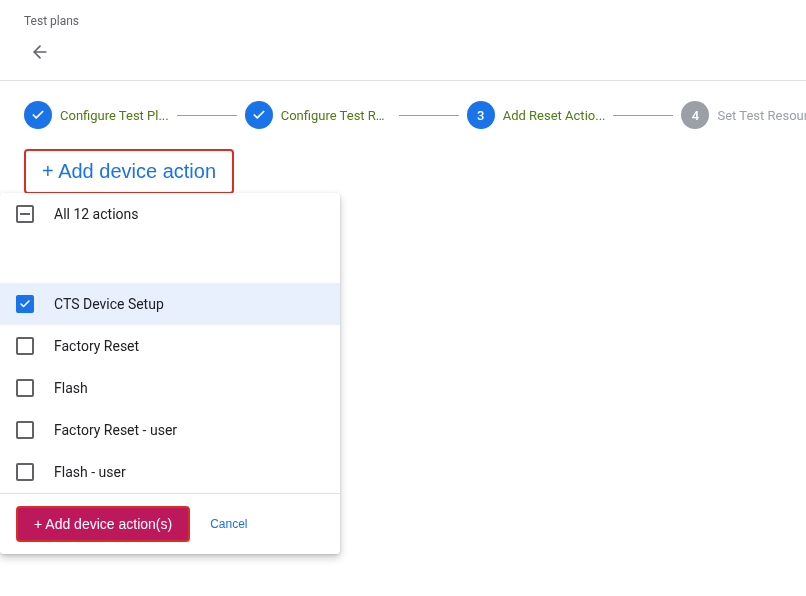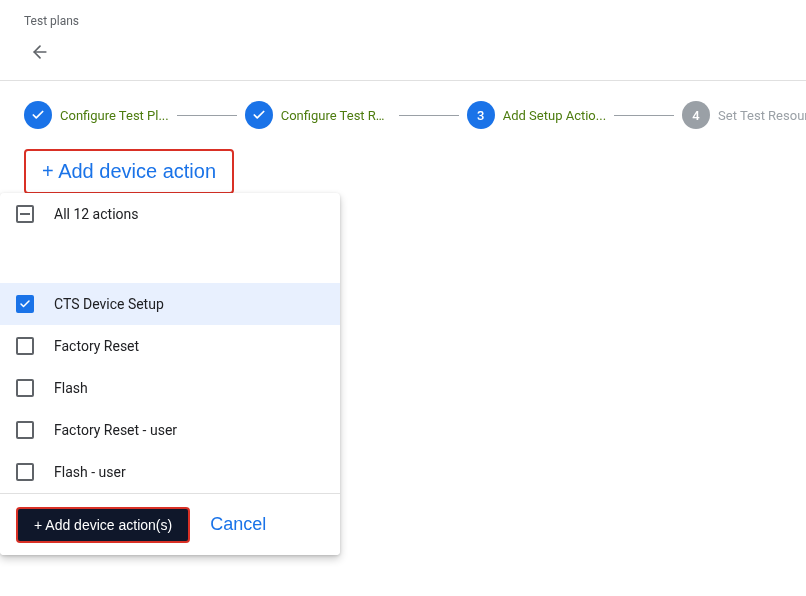--- a/index.html
+++ b/index.html
@@ -211,36 +211,36 @@
     .dropdown-footer {
       display: flex;
       align-items: center;
       gap: 16px;
       padding: 12px 16px;
       border-top: 1px solid #e0e0e0;
       background: #fff;
     }
 
     .add-actions-btn {
-      background: #0f172a;
+      background: #be185d;
       color: #fff;
       border: 2px solid #d93025;
       border-radius: 4px;
       padding: 8px 16px;
       font-size: 14px;
       font-weight: 500;
       cursor: pointer;
       outline: none;
     }
 
     .cancel-btn {
       background: transparent;
       border: none;
       color: #1a73e8;
-      font-size: 18px;
+      font-size: 12px;
       font-weight: 500;
       cursor: pointer;
       padding: 8px 4px;
       outline: none;
     }
   </style>
 </head>
 <body>
 
 <div class="page-wrapper">
@@ -277,21 +277,21 @@
         </svg>
       </div>
       <span class="step-label">Configure Test Ru...</span>
     </div>
     <div class="step-connector"></div>
 
     <div class="step">
       <div class="step-circle active">
         <span>3</span>
       </div>
-      <span class="step-label">Add Setup Actio...</span>
+      <span class="step-label">Add Reset Actio...</span>
     </div>
     <div class="step-connector"></div>
 
     <div class="step">
       <div class="step-circle inactive">
         <span>4</span>
       </div>
       <span class="step-label inactive">Set Test Resourc...</span>
     </div>
   </div>

